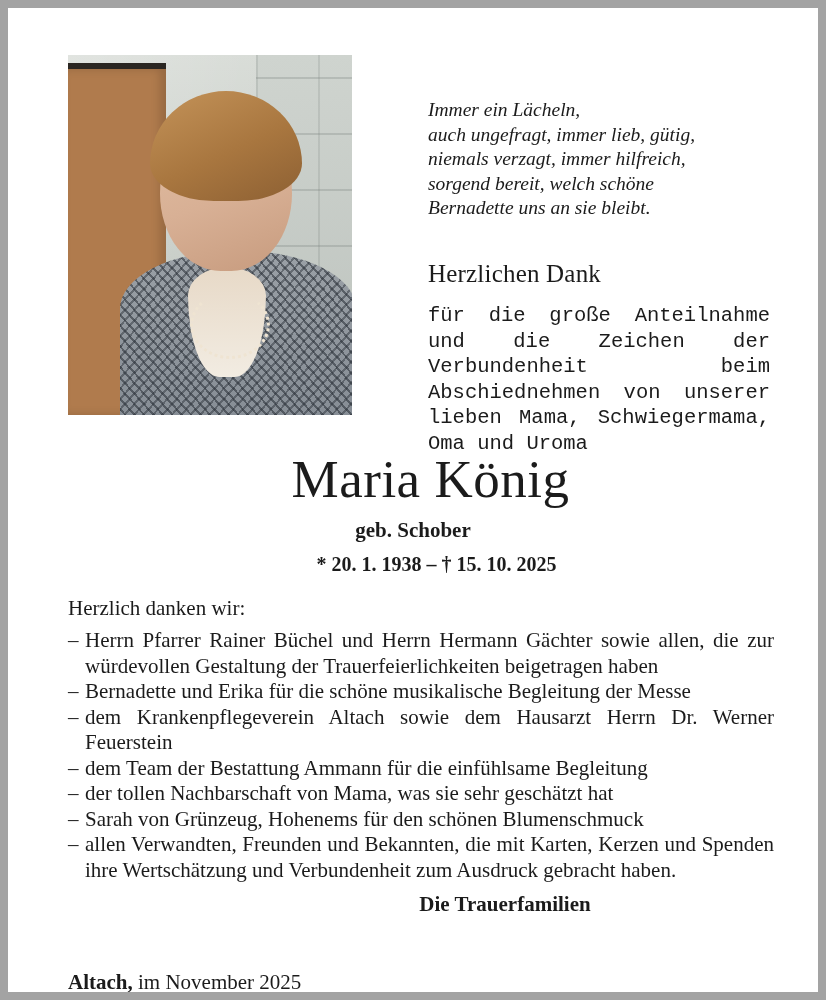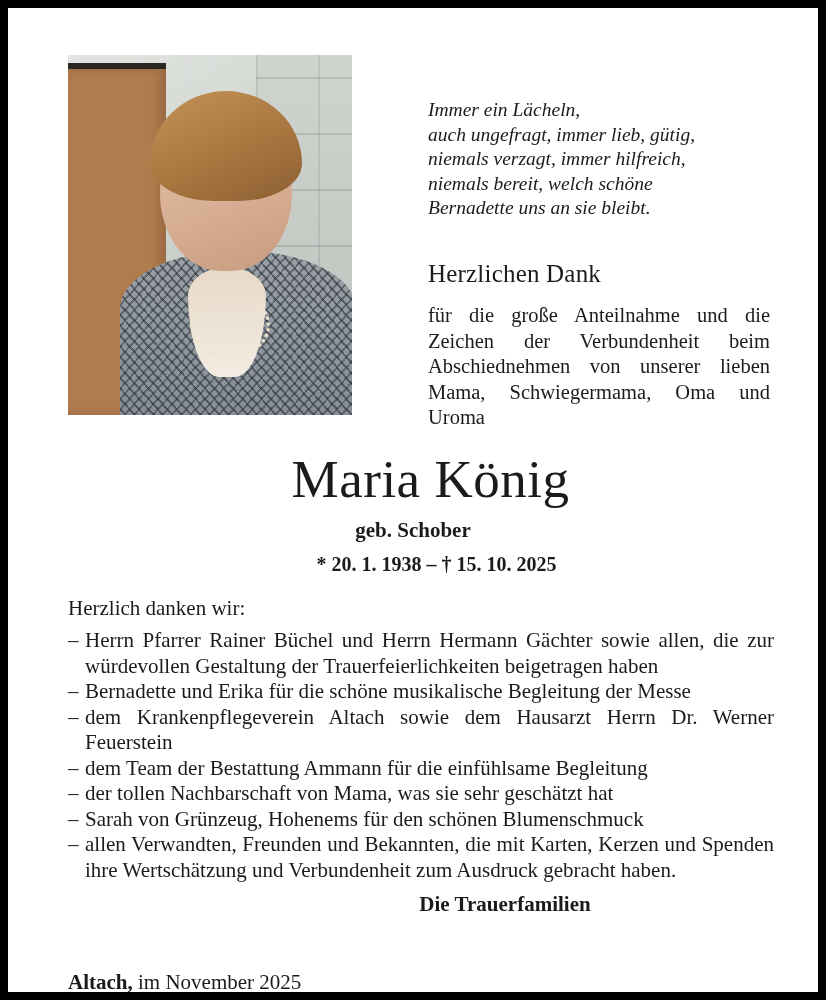--- a/index.html
+++ b/index.html
@@ -14,21 +14,21 @@
     color: #1b1b1b;
     -webkit-font-smoothing: antialiased;
   }
 
   
   #notice {
     position: relative;
     box-sizing: border-box;
     width: 826px;
     height: 1000px;
-    background: #000000;
+    background: #a3a3a3;
     padding: 8px;
     overflow: hidden;
   }
   #sheet {
     position: relative;
     box-sizing: border-box;
     width: 100%;
     height: 100%;
     background: #ffffff;
     overflow: hidden;
@@ -162,20 +162,21 @@
   .thanks-body {
     position: absolute;
     left: 420px;
     top: 295px;
     width: 342px;
     font-size: 20.5px;
     line-height: 25.5px;
     text-align: justify;
     text-align-last: left;
     color: #1b1b1b;
+    font-family: Liberation Mono, monospace;
   }
 
   
   .name {
     position: absolute;
     left: 0;
     right: 0;
     top: 441px;
     text-align: center;
     font-size: 53px;
@@ -276,21 +277,21 @@
       <div class="collar"></div>
       <div class="necklace"></div>
       <div class="head"></div>
       <div class="hair"></div>
     </div>
 
     <div class="verse">
       <span>Immer ein Lächeln,</span>
       <span>auch ungefragt, immer lieb, gütig,</span>
       <span>niemals verzagt, immer hilfreich,</span>
-      <span>niemals bereit, welch schöne</span>
+      <span>sorgend bereit, welch schöne</span>
       <span>Bernadette uns an sie bleibt.</span>
     </div>
 
     <div class="thanks-head">Herzlichen Dank</div>
     <div class="thanks-body">für die große Anteilnahme und die Zeichen der Verbundenheit beim Abschiednehmen von unserer lieben Mama, Schwiegermama, Oma und Uroma</div>
 
     <div class="name">Maria König</div>
     <div class="maiden">geb. Schober</div>
     <div class="dates">* 20. 1. 1938 – † 15. 10. 2025</div>
 

